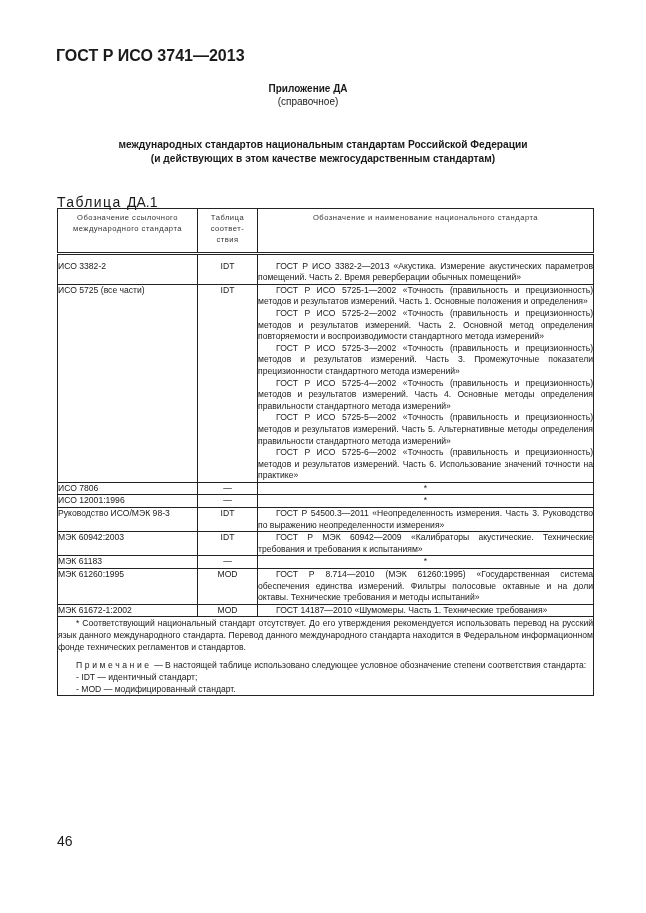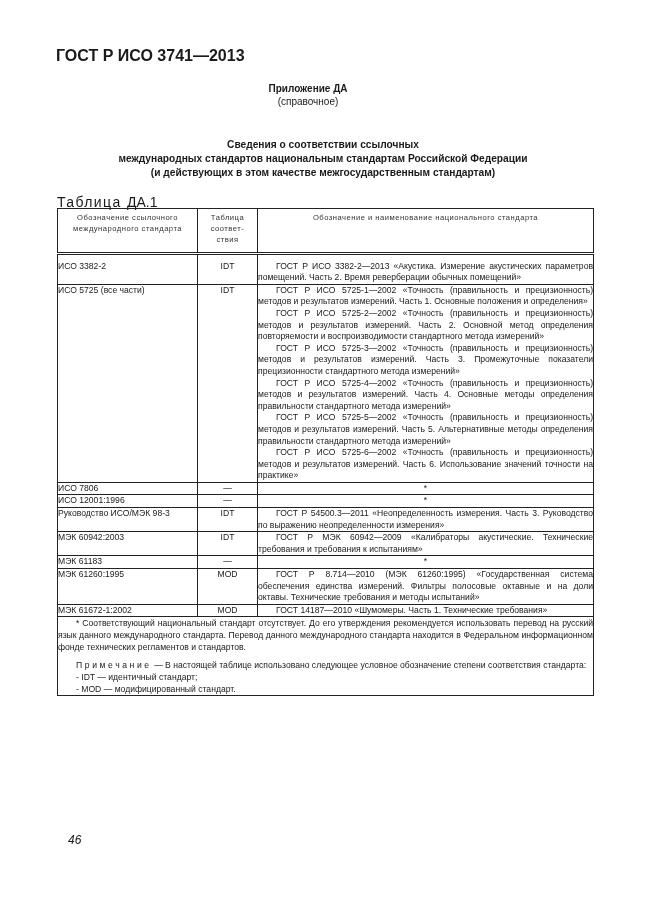--- a/index.html
+++ b/index.html
@@ -19,34 +19,33 @@
   td.deg { text-align: center; padding: 6px 2px 4px 2px; }
   td.nat { padding: 6px 5px 4px 5px; text-align: justify; }
   td.nat .p { text-indent: 18px; }
   td.nat.star { text-align: center; }
   tr.first td { padding-top: 6px; }
   td.footer { padding: 6px 8px 10px 8px; font-size: 8.6px; line-height: 12px; text-align: justify; margin-top: 24px; }
   .fn { text-indent: 18px; }
   .note { text-indent: 18px; margin-top: 6px; }
   .note .spaced { letter-spacing: 2.6px; }
   .li { padding-left: 18px; }
-  .page-num { position: absolute; left: 68px; top: 833px; font-size: 12px; font-style: italic; }
+  .page-num { position: absolute; left: 57px; top: 833px; font-size: 14px; }
 </style>
 </head>
 <body>
 
 <div class="doc-code">ГОСТ Р ИСО 3741—2013</div>
 
 <div class="annex">
   <div>Приложение ДА</div>
   <div class="sub">(справочное)</div>
 </div>
 
 <div class="title">
-  <div>Сведения о соответствии ссылочных</div>
   <div>международных стандартов национальным стандартам Российской Федерации</div>
   <div>(и действующих в этом качестве межгосударственным стандартам)</div>
 </div>
 
 <div class="table-caption">
   <span>Таблица</span>
   <span class="num">ДА.1</span>
 </div>
 
 <table class="tbl">

